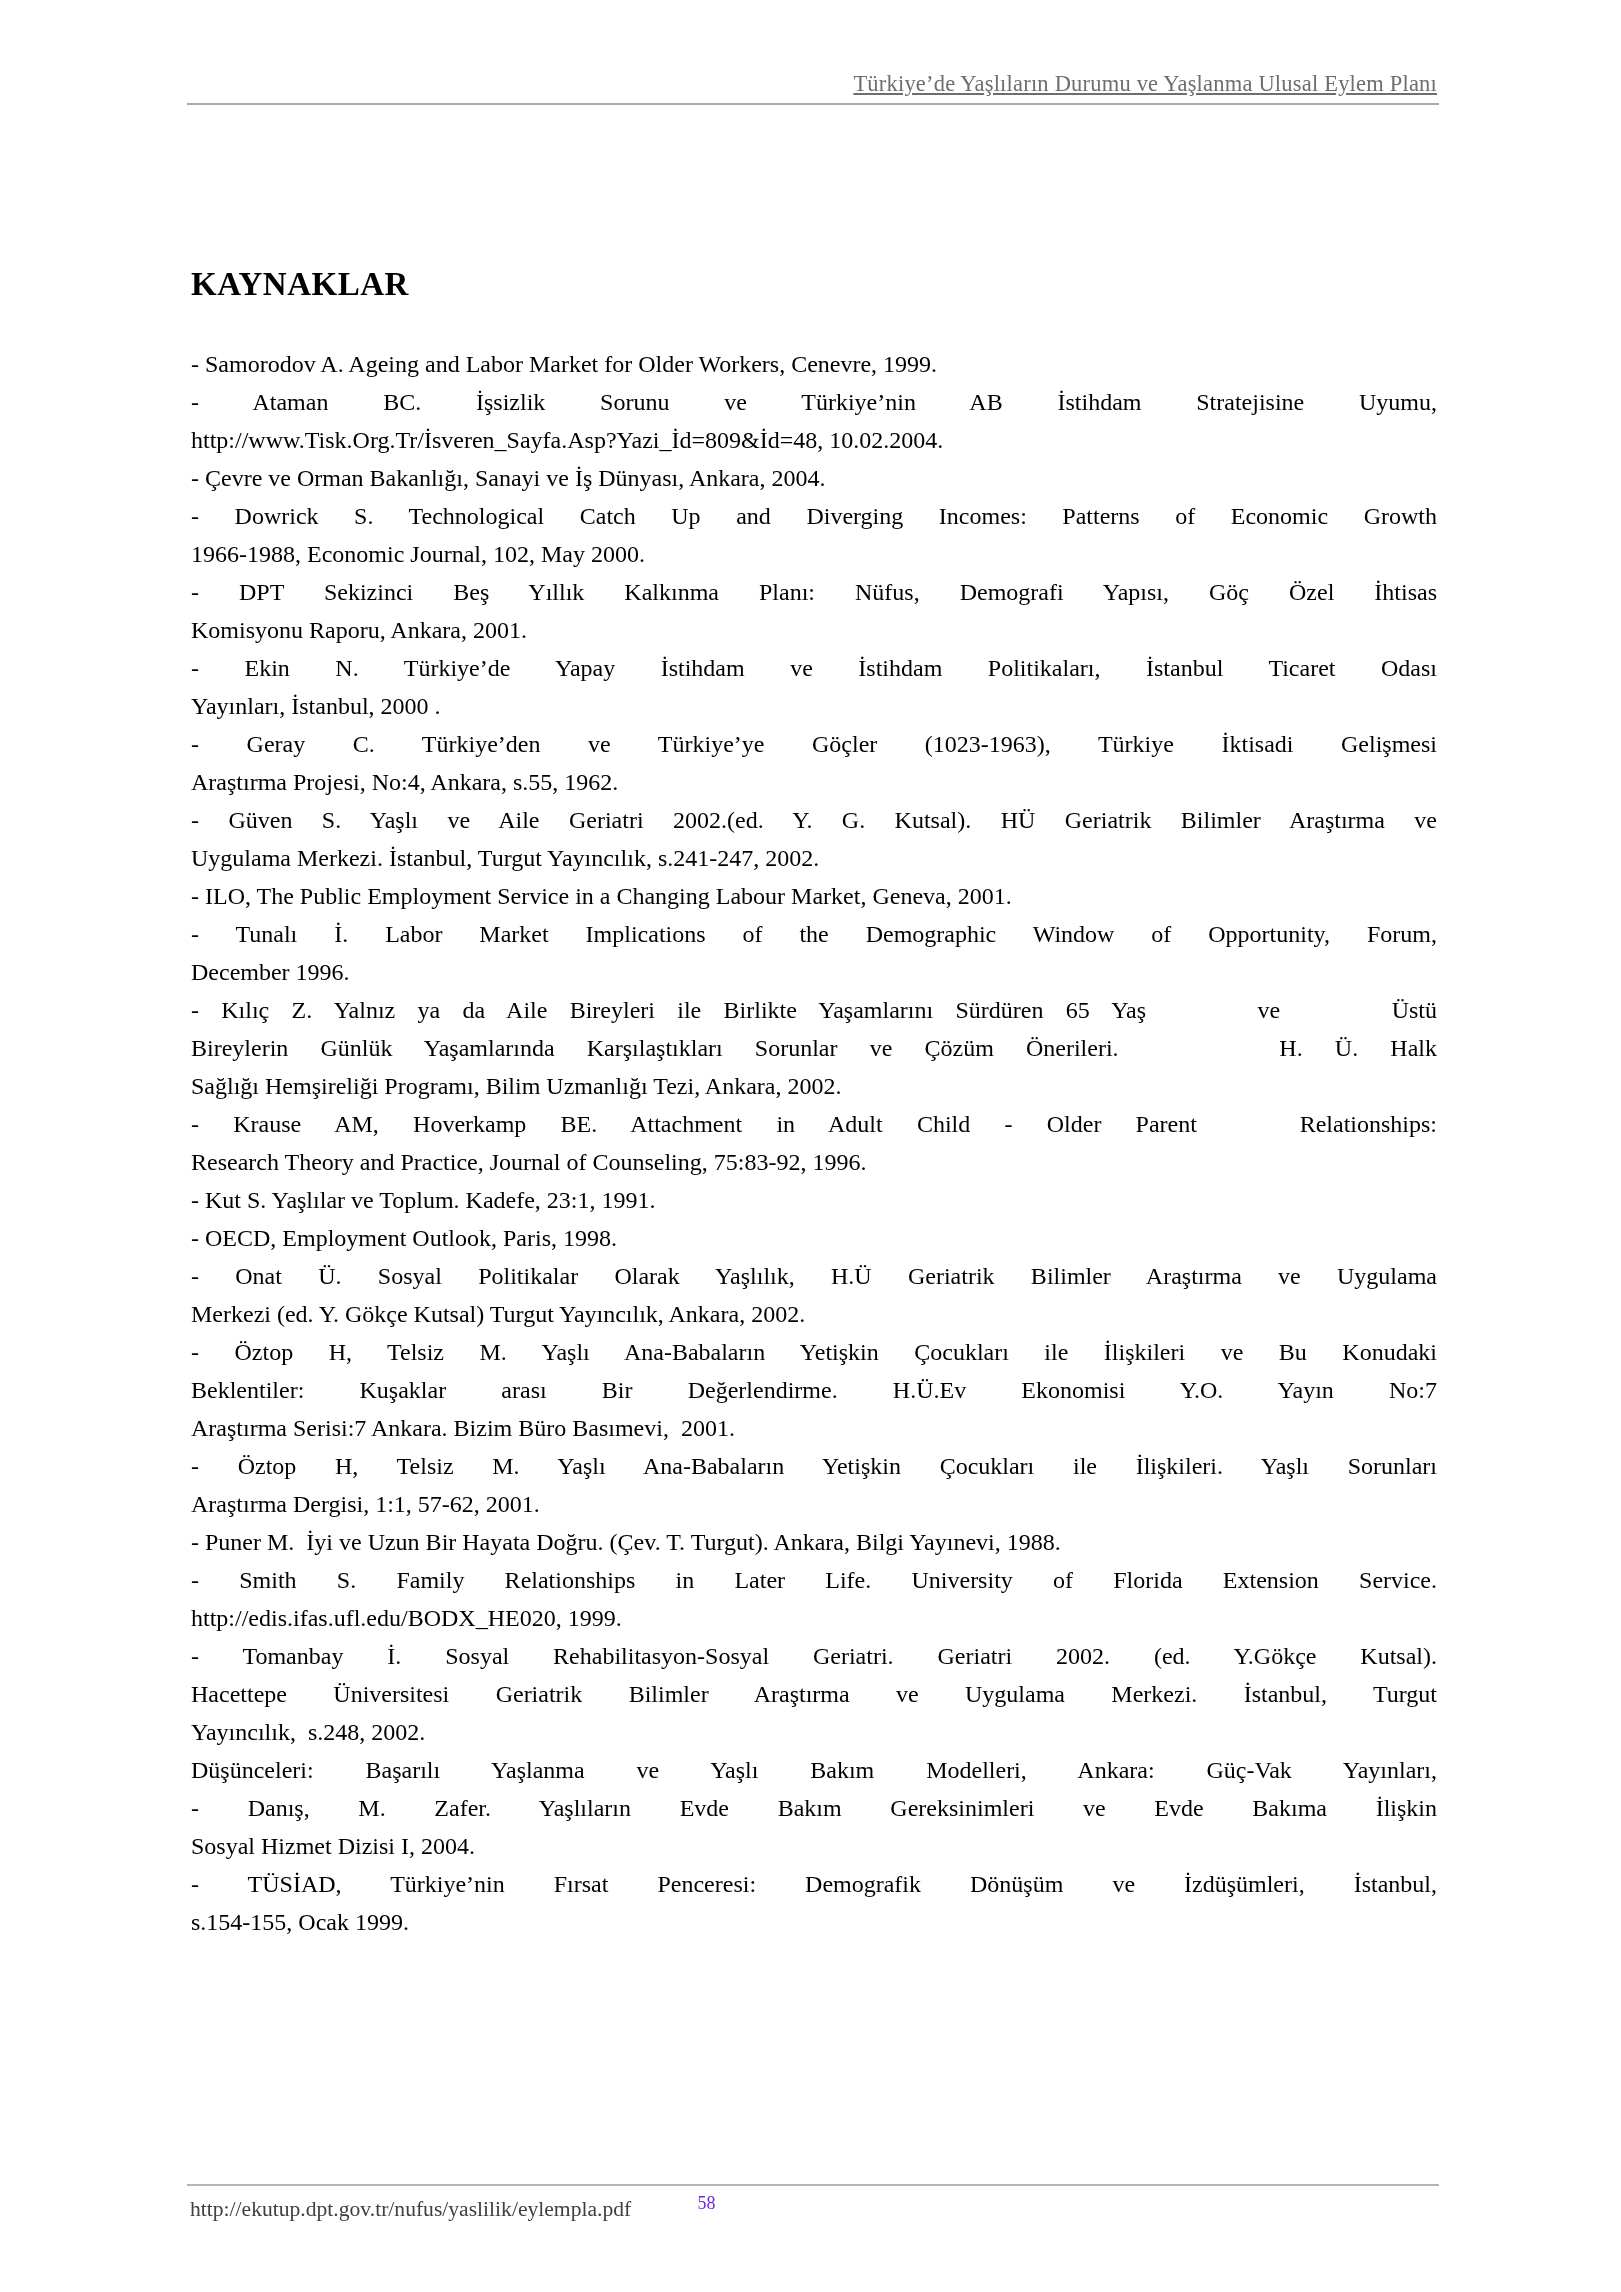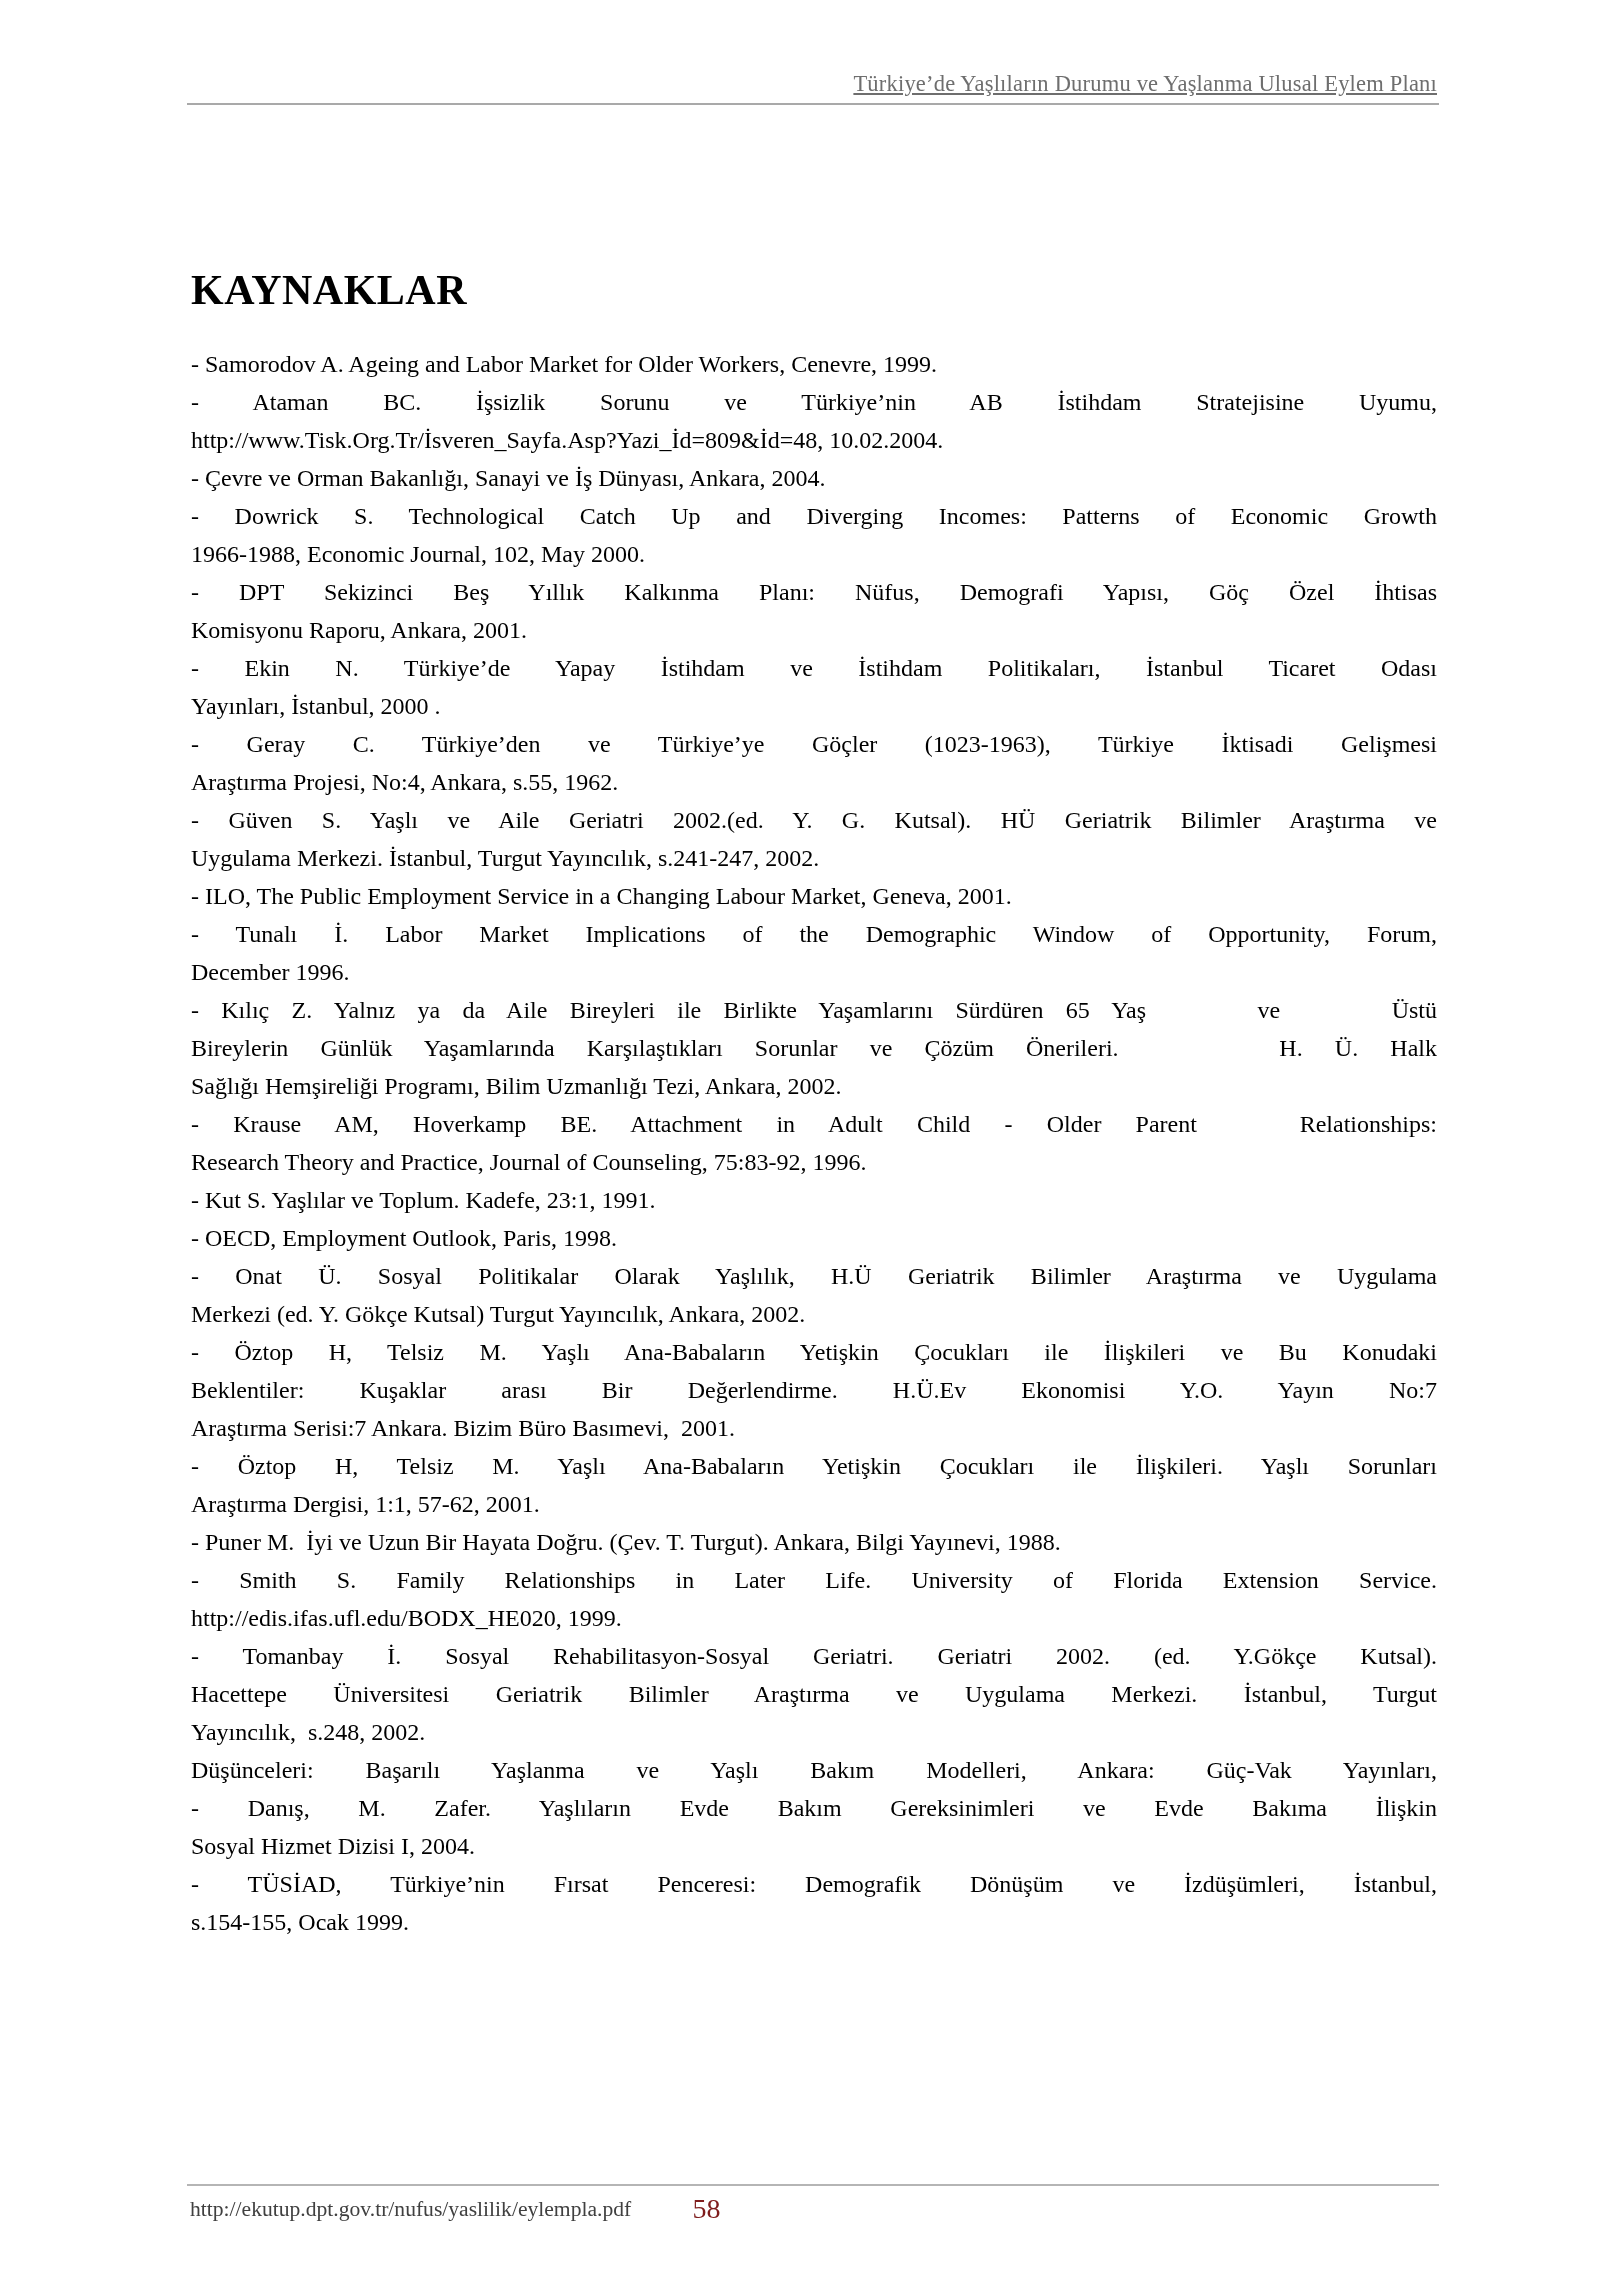--- a/index.html
+++ b/index.html
@@ -17,32 +17,32 @@
     text-decoration:underline;
   }
   .rule {
     position:absolute; left:187px; right:182px; height:2px;
     background:#a9a9a9; border:0;
   }
   .header-rule { top:103px; }
   .footer-rule { top:2184px; background:#b5b5b5; }
   .page-title {
     position:absolute; top:266px; left:191px;
-    font-size:42px; font-weight:700; letter-spacing:0.5px;
+    font-size:33px; font-weight:700; letter-spacing:0.5px;
   }
   .refs {
     position:absolute; top:345px; left:191px; width:1246px;
     font-size:24px; line-height:38px;
   }
   .ref { margin:0; }
   .ln { text-align:justify; }
   .ln.j { text-align-last:justify; }
   .page-number {
     position:absolute; top:2193px; left:0; width:1413px;
-    text-align:center; font-size:28px; color:#7f1d1d;
+    text-align:center; font-size:18px; color:#6d28d9;
   }
   .footer-url {
     position:absolute; top:2197px; left:190px; right:185px;
     text-align:left; font-size:21.6px; color:#404040;
   }
 </style>
 </head>
 <body>
 
 <div>

